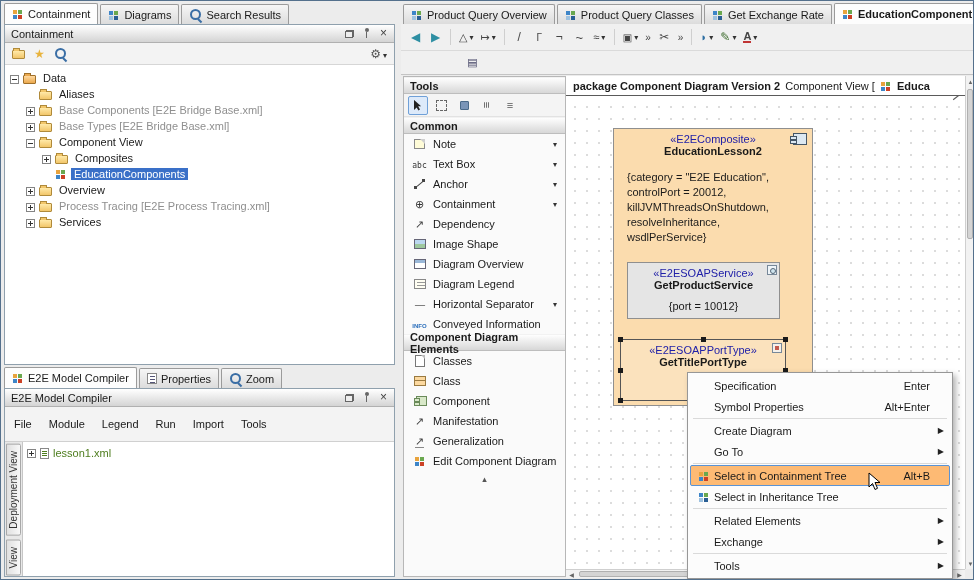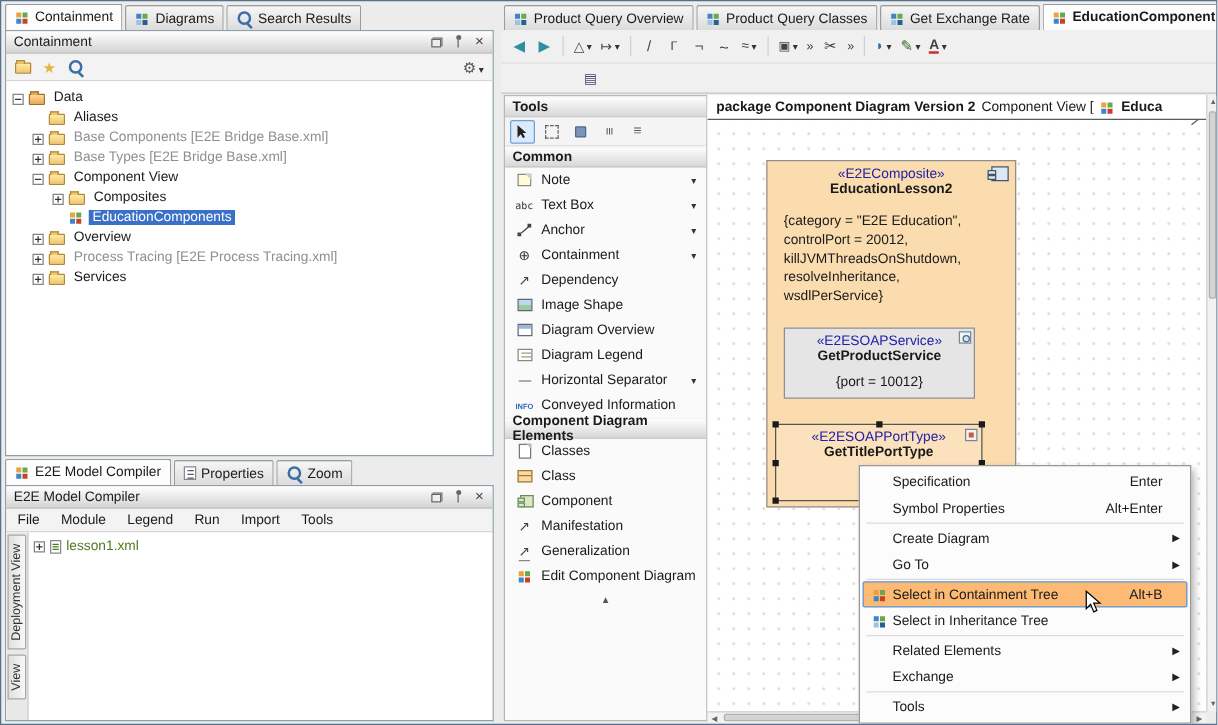--- a/index.html
+++ b/index.html
@@ -58,21 +58,21 @@
   .ico-search::after{content:"";position:absolute;left:9px;top:10px;width:5px;height:2px;background:#3a6ea5;transform:rotate(45deg);transform-origin:left}
   .ico-star::before{content:"★";color:#e8b33d;font-size:12px}
   .ico-gear::before{content:"⚙";font-size:12px;color:#555}
   .caret::after{content:"▾";font-size:8px;color:#333;margin-left:2px}
   .ico-props{width:10px;height:11px;min-width:10px;border:1px solid #888;background:#fff;position:relative}
   .ico-props::before{content:"";position:absolute;left:2px;top:2px;width:5px;height:1px;background:#557;box-shadow:0 3px 0 #557,0 6px 0 #557}
   .ico-lesson{width:9px;height:11px;min-width:9px;background:#fff;border:1px solid #888;position:relative}
   .ico-lesson::before{content:"";position:absolute;left:1px;top:2px;width:5px;height:1px;background:#4e7d1e;box-shadow:0 2px 0 #4e7d1e,0 4px 0 #4e7d1e}
 
   
-  .menubar{height:19px;min-height:19px;display:flex;align-items:center;gap:17px;padding:0 9px;background:#f3f3f3;border-bottom:1px solid #d0d0d0}
+  .menubar{height:35px;min-height:19px;display:flex;align-items:center;gap:17px;padding:0 9px;background:#f3f3f3;border-bottom:1px solid #d0d0d0}
   .comp-body{flex:1;display:flex;background:#fff;overflow:hidden}
   .vstrip{width:18px;background:#e8e8e8;border-right:1px solid #c6c6c6;display:flex;flex-direction:column;gap:4px;padding-top:2px;align-items:center}
   .vtab{writing-mode:vertical-rl;transform:rotate(180deg);background:linear-gradient(90deg,#f8f8f8,#e0e0e0);border:1px solid #a8a8a8;font-size:10px;padding:6px 1px;color:#333;border-radius:2px 0 0 2px;white-space:nowrap}
   .files{flex:1;background:#fff;padding:3px 2px}
   .frow{display:flex;align-items:center;gap:4px;height:16px;padding-left:2px}
   .flabel{color:#4e7d1e}
 
   
   #toolbar1{position:absolute;left:400px;top:23px;width:572px;height:27px;background:#f0f0f0;border-bottom:1px solid #dadada;display:flex;align-items:center;gap:1px;padding:0 5px}
   #toolbar2{position:absolute;left:400px;top:50px;width:572px;height:24px;background:#f0f0f0;border-bottom:1px solid #c4c4c4;display:flex;align-items:center;padding-left:62px}

